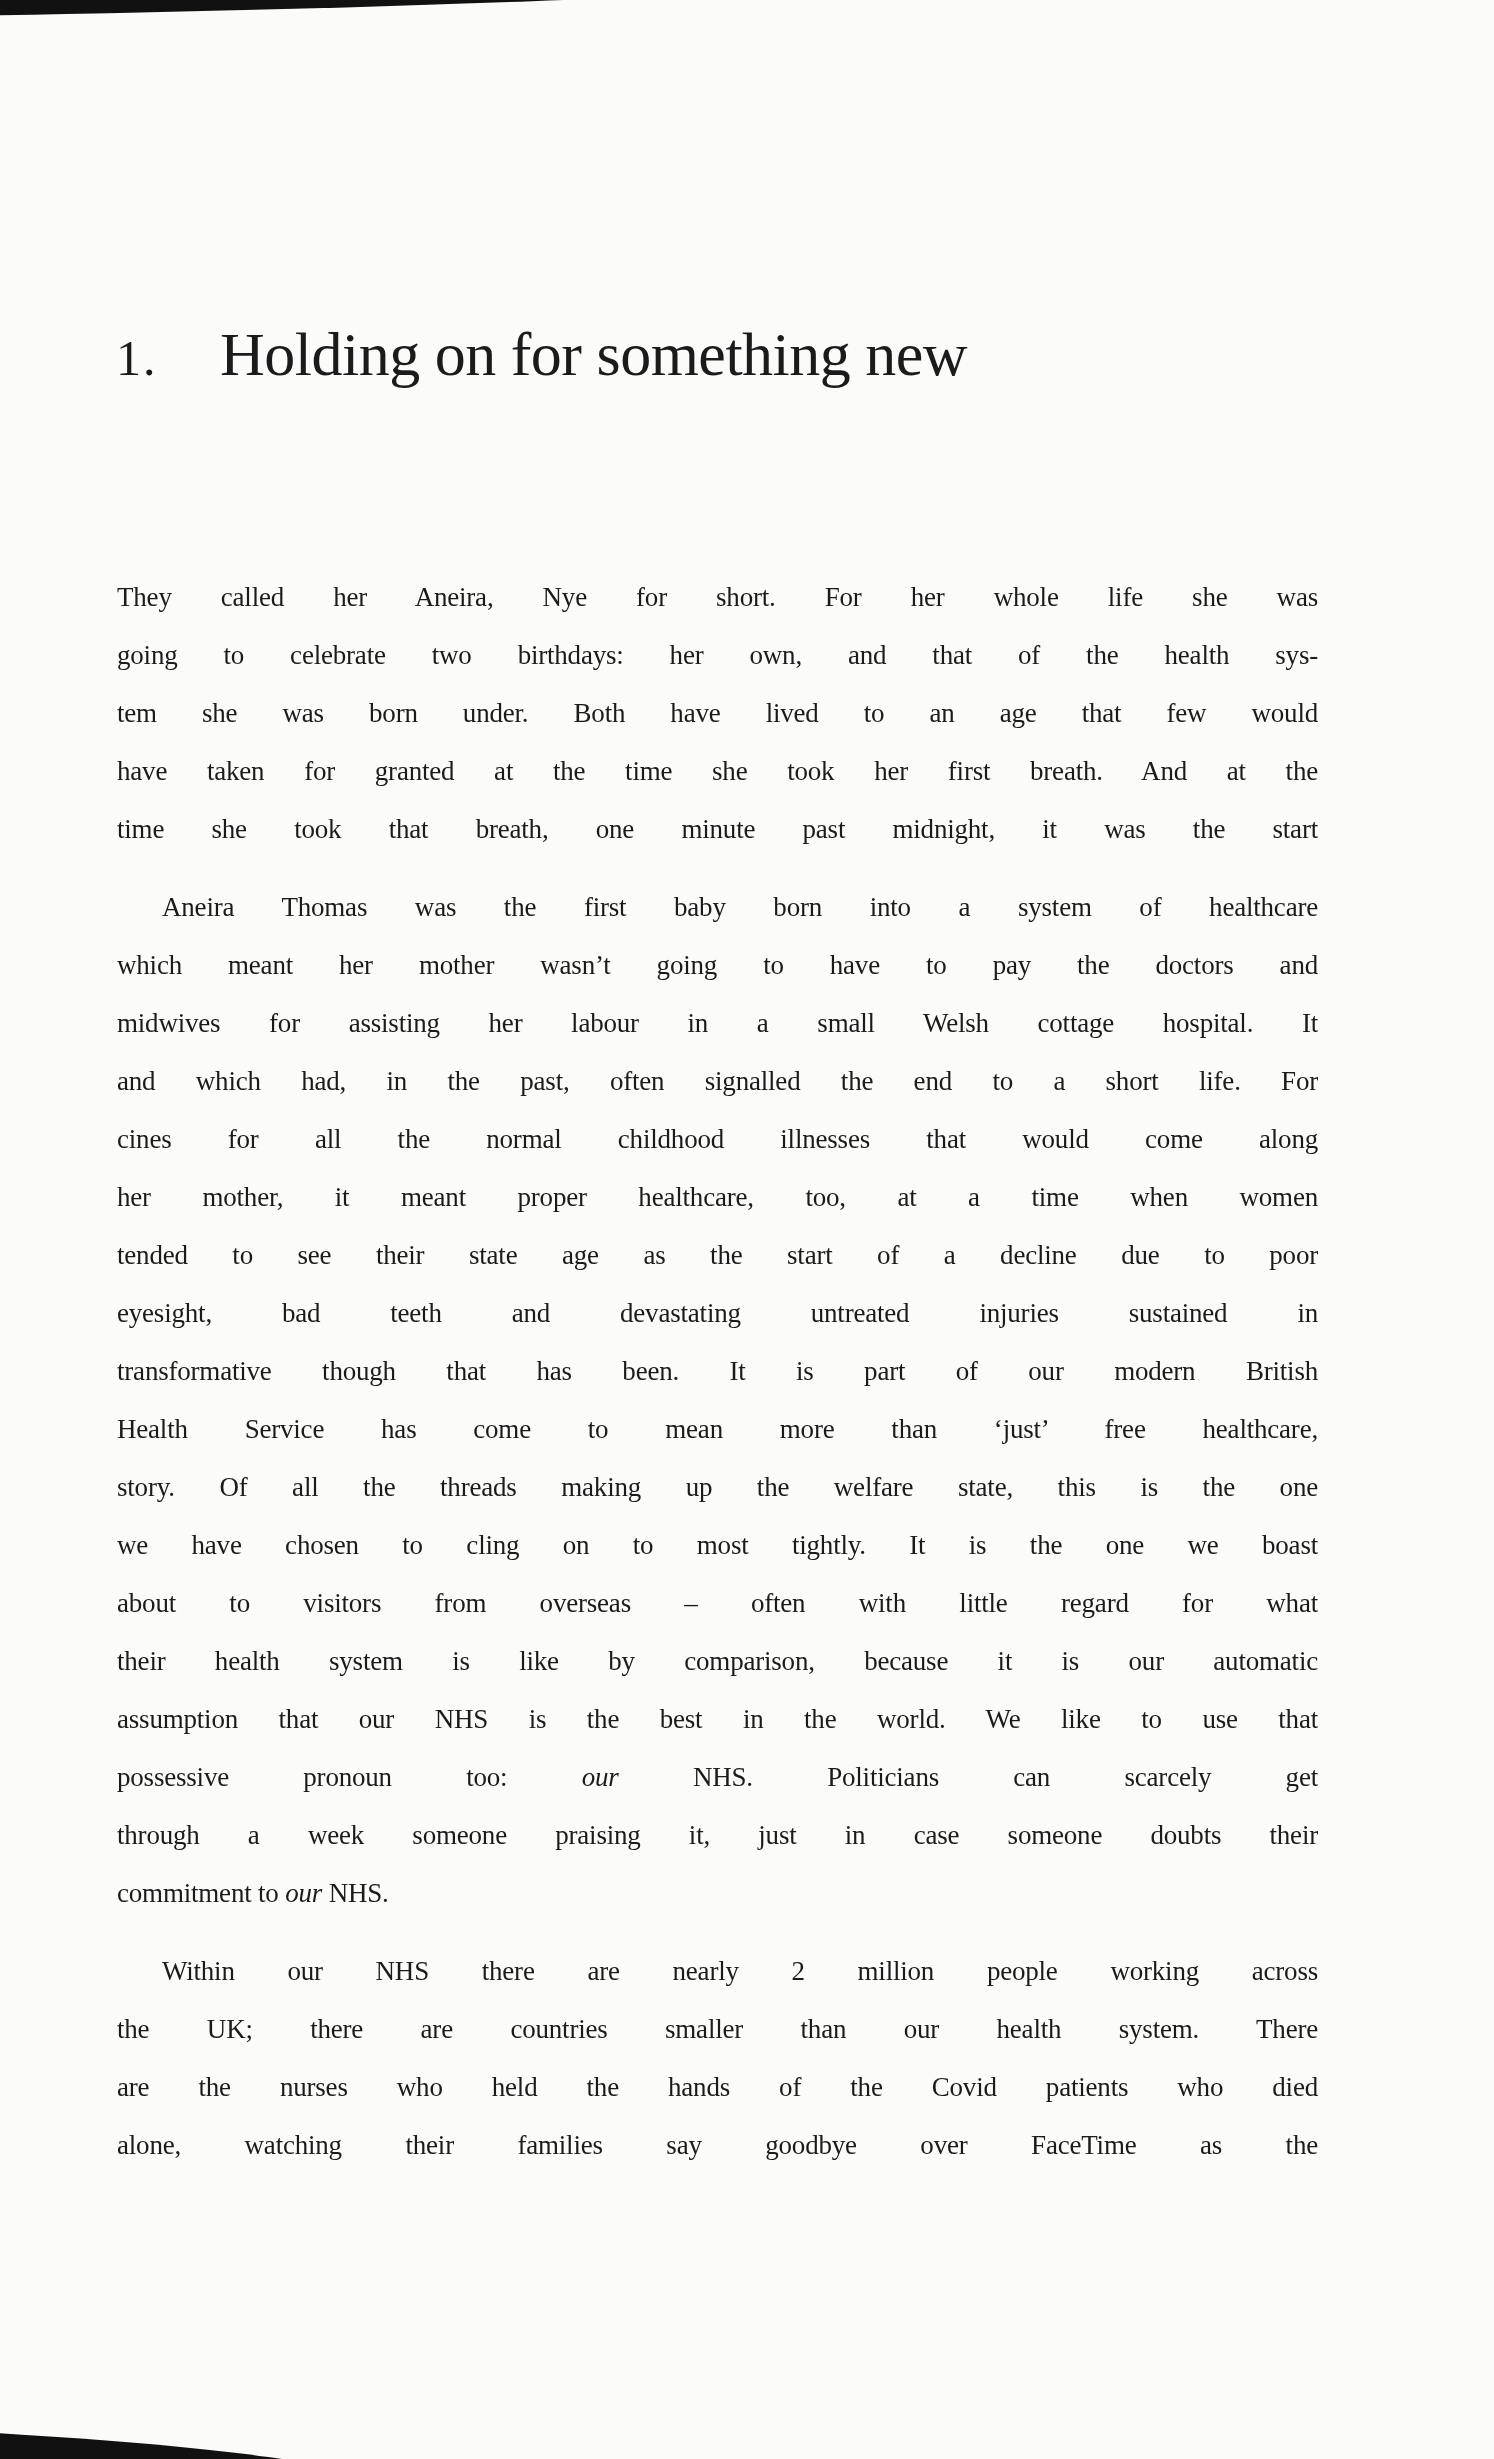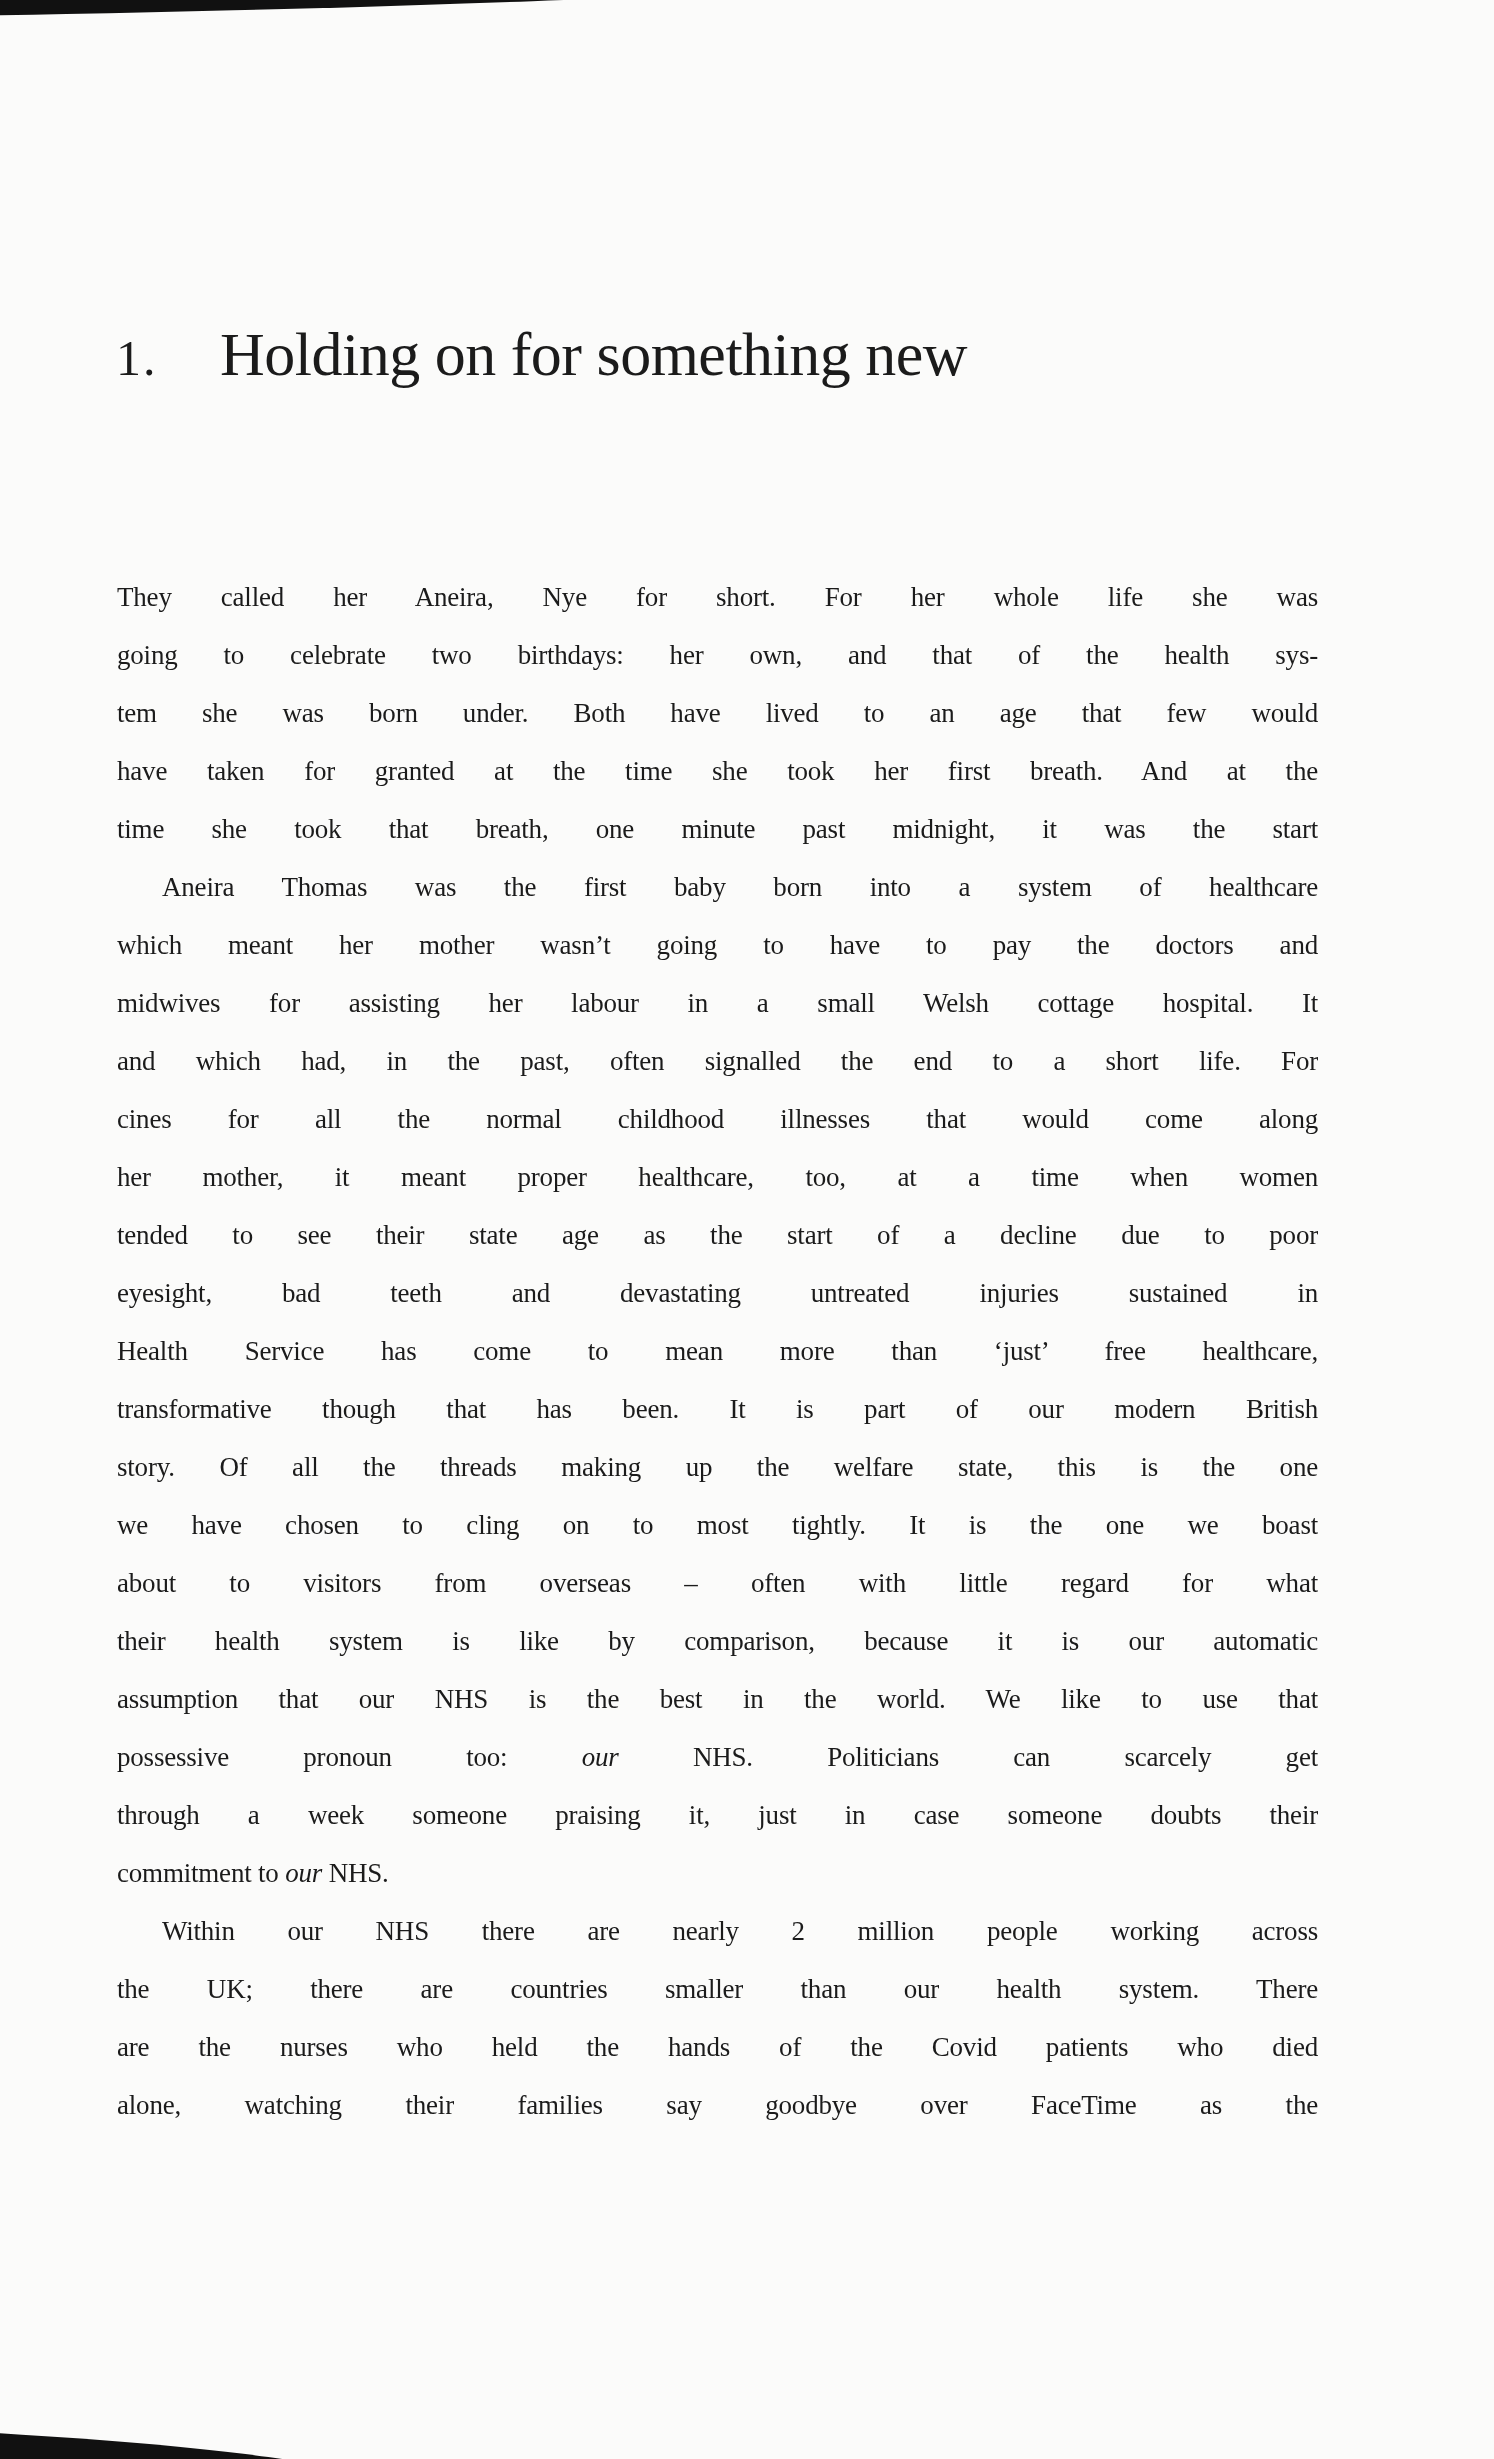--- a/index.html
+++ b/index.html
@@ -27,21 +27,21 @@
     .chapter-title { font-size: 62px; letter-spacing: -0.5px; }
     .body-text {
       position: absolute; left: 117px; top: 568px; width: 1201px;
     }
     .line {
       font-size: 27px; line-height: 58px; height: 58px; white-space: nowrap;
       text-align: justify; text-align-last: justify; overflow: hidden;
       letter-spacing: -0.2px;
     }
     .line.last { text-align-last: left; }
-    .line.indent { padding-left: 45px; }
+    .line.indent { padding-left: 45px; margin-top: 20px; }
     .line i { font-style: italic; }
   </style>
 </head>
 <body>
 
 <div class="edge-top"></div>
 <div class="edge-bottom"></div>
 
 <div class="chapter">
   <span class="chapter-num">1.</span>
@@ -60,22 +60,22 @@
 
   <div>
     <div class="line indent">Aneira Thomas was the first baby born into a system of healthcare</div>
     <div class="line">which meant her mother wasn’t going to have to pay the doctors and</div>
     <div class="line">midwives for assisting her labour in a small Welsh cottage hospital. It</div>
     <div class="line">and which had, in the past, often signalled the end to a short life. For</div>
     <div class="line">cines for all the normal childhood illnesses that would come along</div>
     <div class="line">her mother, it meant proper healthcare, too, at a time when women</div>
     <div class="line">tended to see their state age as the start of a decline due to poor</div>
     <div class="line">eyesight, bad teeth and devastating untreated injuries sustained in</div>
+    <div class="line">transformative though that has been. It is part of our modern British</div>
     <div class="line">Health Service has come to mean more than ‘just’ free healthcare,</div>
-    <div class="line">transformative though that has been. It is part of our modern British</div>
     <div class="line">story. Of all the threads making up the welfare state, this is the one</div>
     <div class="line">we have chosen to cling on to most tightly. It is the one we boast</div>
     <div class="line">about to visitors from overseas – often with little regard for what</div>
     <div class="line">their health system is like by comparison, because it is our automatic</div>
     <div class="line">assumption that our NHS is the best in the world. We like to use that</div>
     <div class="line"><span>possessive pronoun too: </span><i>our</i><span> NHS. Politicians can scarcely get</span></div>
     <div class="line">through a week someone praising it, just in case someone doubts their</div>
     <div class="line last"><span>commitment to </span><i>our</i><span> NHS.</span></div>
   </div>
 

